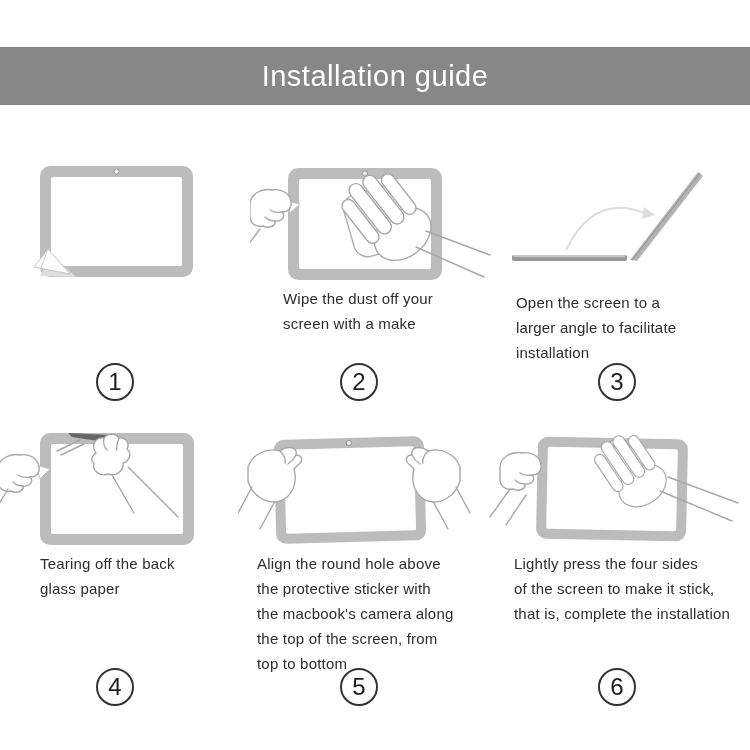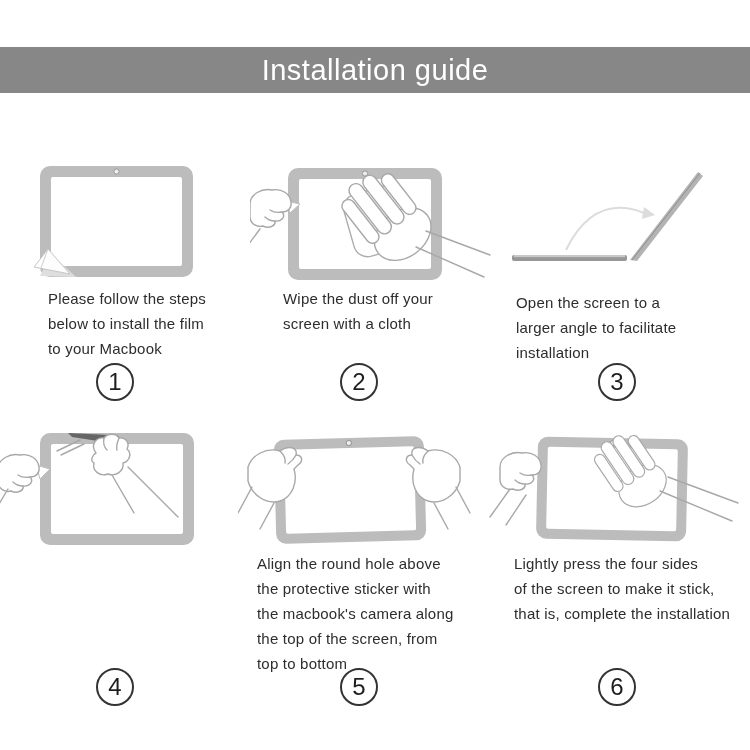--- a/index.html
+++ b/index.html
@@ -1,18 +1,18 @@
 <!DOCTYPE html>
 <html><head>
 <meta charset="utf-8">
 <style>
   html,body{margin:0;padding:0;background:#fff;}
   #page{position:relative;width:750px;height:750px;background:#fff;overflow:hidden;
         font-family:"Liberation Sans",sans-serif;}
-  .banner{position:absolute;left:0;top:47px;width:750px;height:46px;
+  .banner{position:absolute;left:0;top:47px;width:750px;height:58px;
           display:flex;align-items:center;justify-content:center;}
   .banner-title{font-size:29px;letter-spacing:0.5px;}
   .caption{position:absolute;font-size:15px;line-height:25px;letter-spacing:0.2px;
            white-space:pre-line;color:#2d2d2d;}
   .stepnum{position:absolute;width:34px;height:34px;border:2px solid #333;border-radius:50%;
            display:flex;align-items:center;justify-content:center;
            font-size:24px;color:#1e1e1e;background:#fff;}
   .illus{position:absolute;}
   .hand{fill:#fff;stroke:#a8a8a8;stroke-width:1.4;stroke-linejoin:round;stroke-linecap:round;}
   .ln{fill:none;stroke:#a8a8a8;stroke-width:1.4;stroke-linecap:round;stroke-linejoin:round;}
@@ -140,28 +140,27 @@
 
     <g transform="translate(10,24)">
       <path class="hand" d="M2,18 C2,8 14,2 24,4 C34,2 42,8 43,16 C44,22 40,26 34,26 C38,30 34,36 27,35 C28,40 21,43 15,40 C7,42 1,36 2,28 Z"></path>
       <path class="ln" d="M34,26 C29,27 25,26 22,24"></path>
       <path class="ln" d="M27,35 C23,35 19,33 17,31"></path>
     </g>
     <path class="ln" d="M22,64 L2,92"></path>
     <path class="ln" d="M38,70 L18,100"></path>
   </svg>
 
-  <div class="caption" style="left:48px;top:286px;width:210px">Please follow the steps
-below to install the film
-to your Macbook</div>
   <div class="caption" style="left:283px;top:286px;width:210px">Wipe the dust off your
-screen with a cloth</div>
+screen with a make</div>
   <div class="caption" style="left:516px;top:290px;width:220px">Open the screen to a
 larger angle to facilitate
 installation</div>
+  <div class="caption" style="left:40px;top:551px;width:210px">Tearing off the back
+glass paper</div>
   <div class="caption" style="left:257px;top:551px;width:220px">Align the round hole above
 the protective sticker with
 the macbook's camera along
 the top of the screen, from
 top to bottom</div>
   <div class="caption" style="left:514px;top:551px;width:240px">Lightly press the four sides
 of the screen to make it stick,
 that is, complete the installation</div>
 
   <div class="stepnum" style="left:96px;top:363px">1</div>

